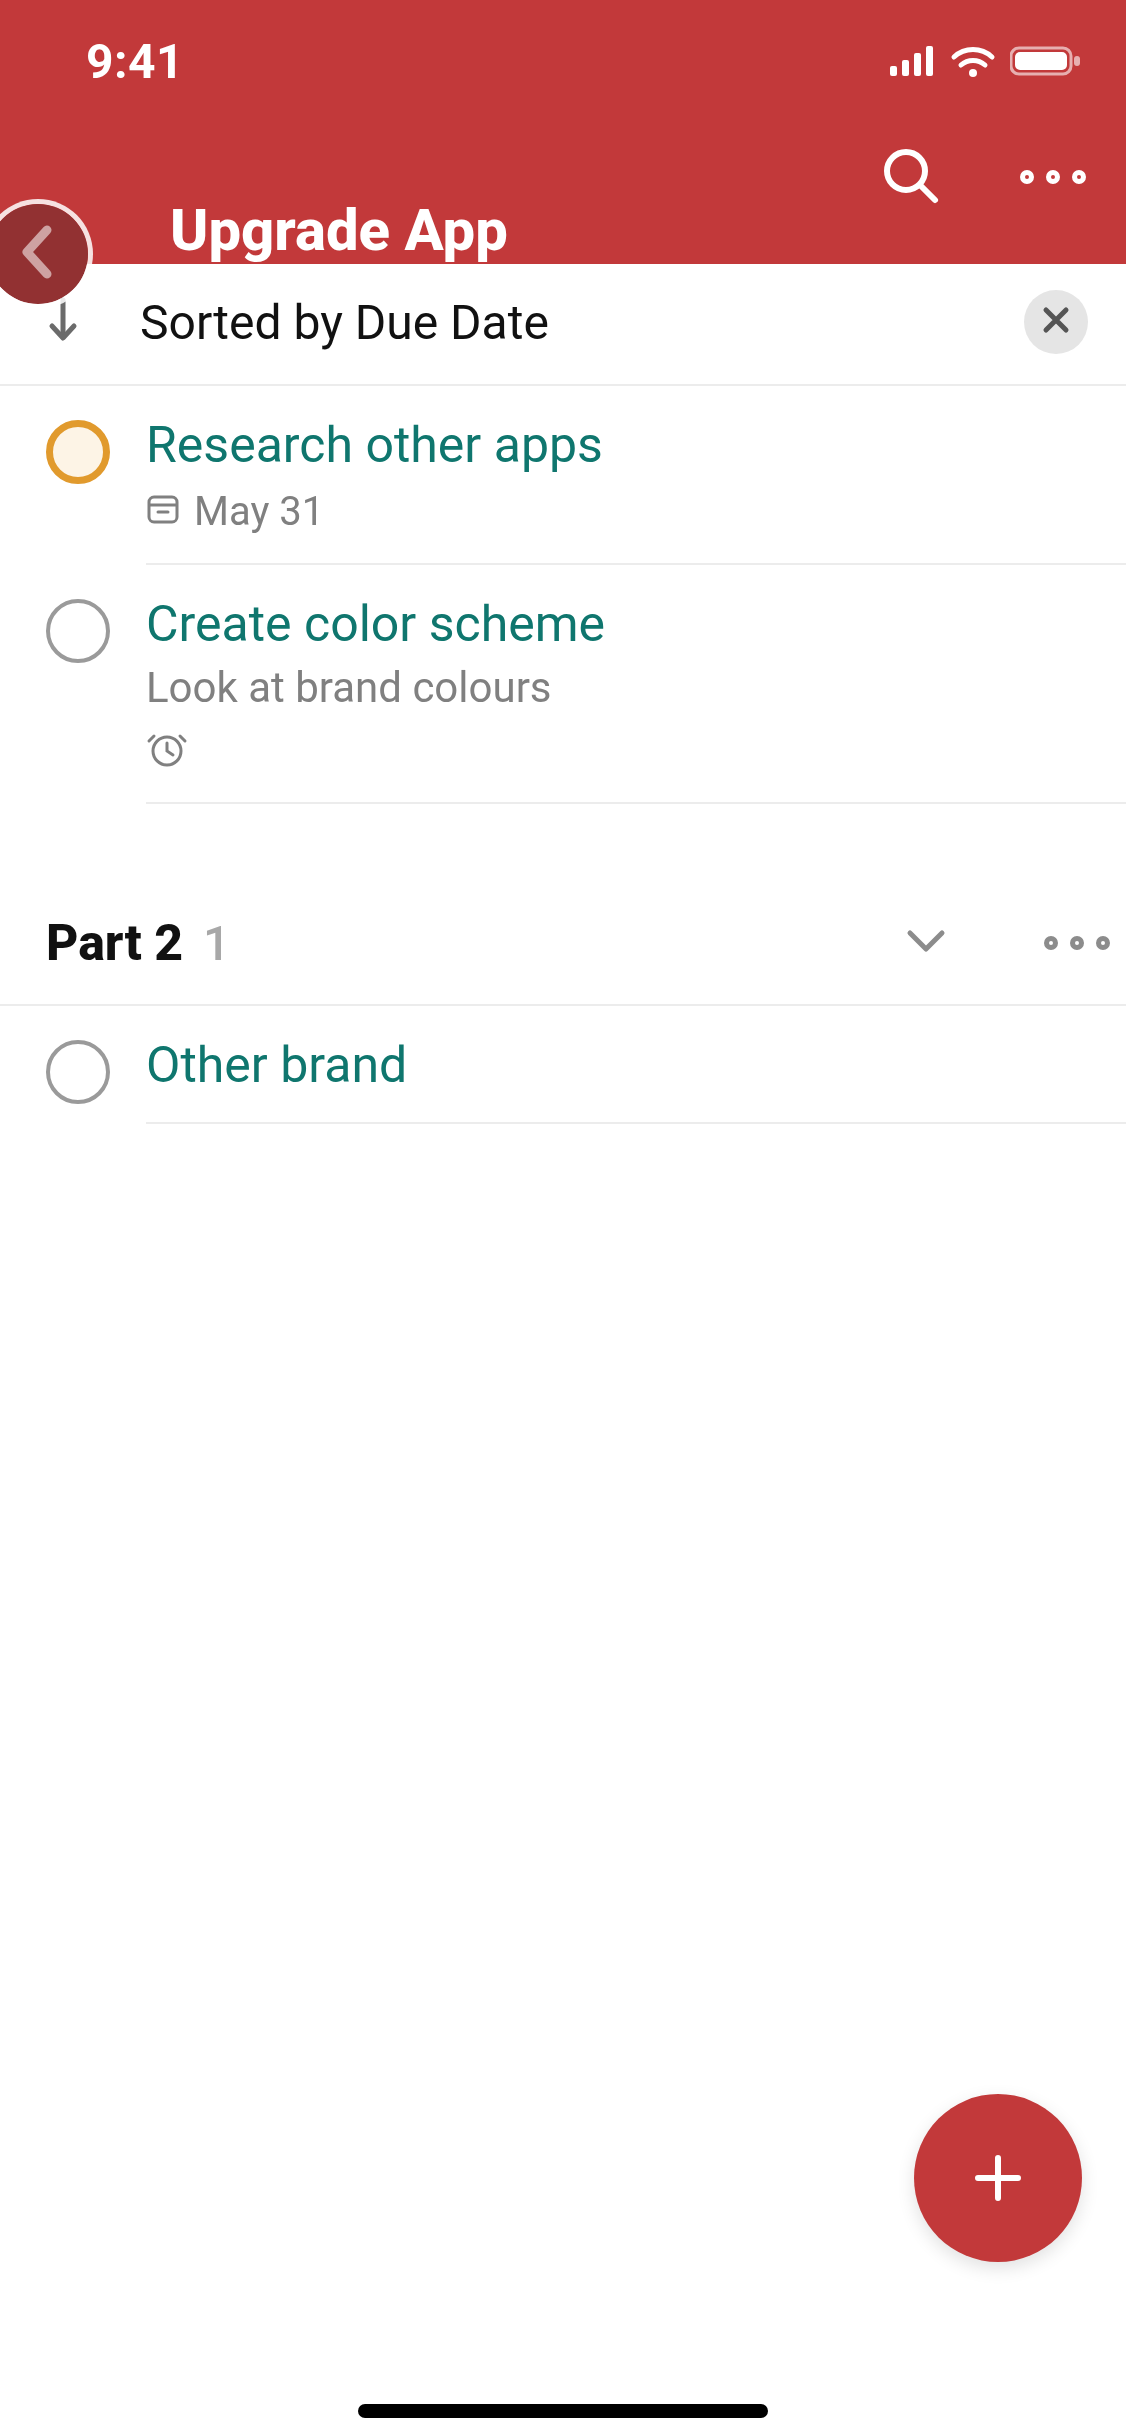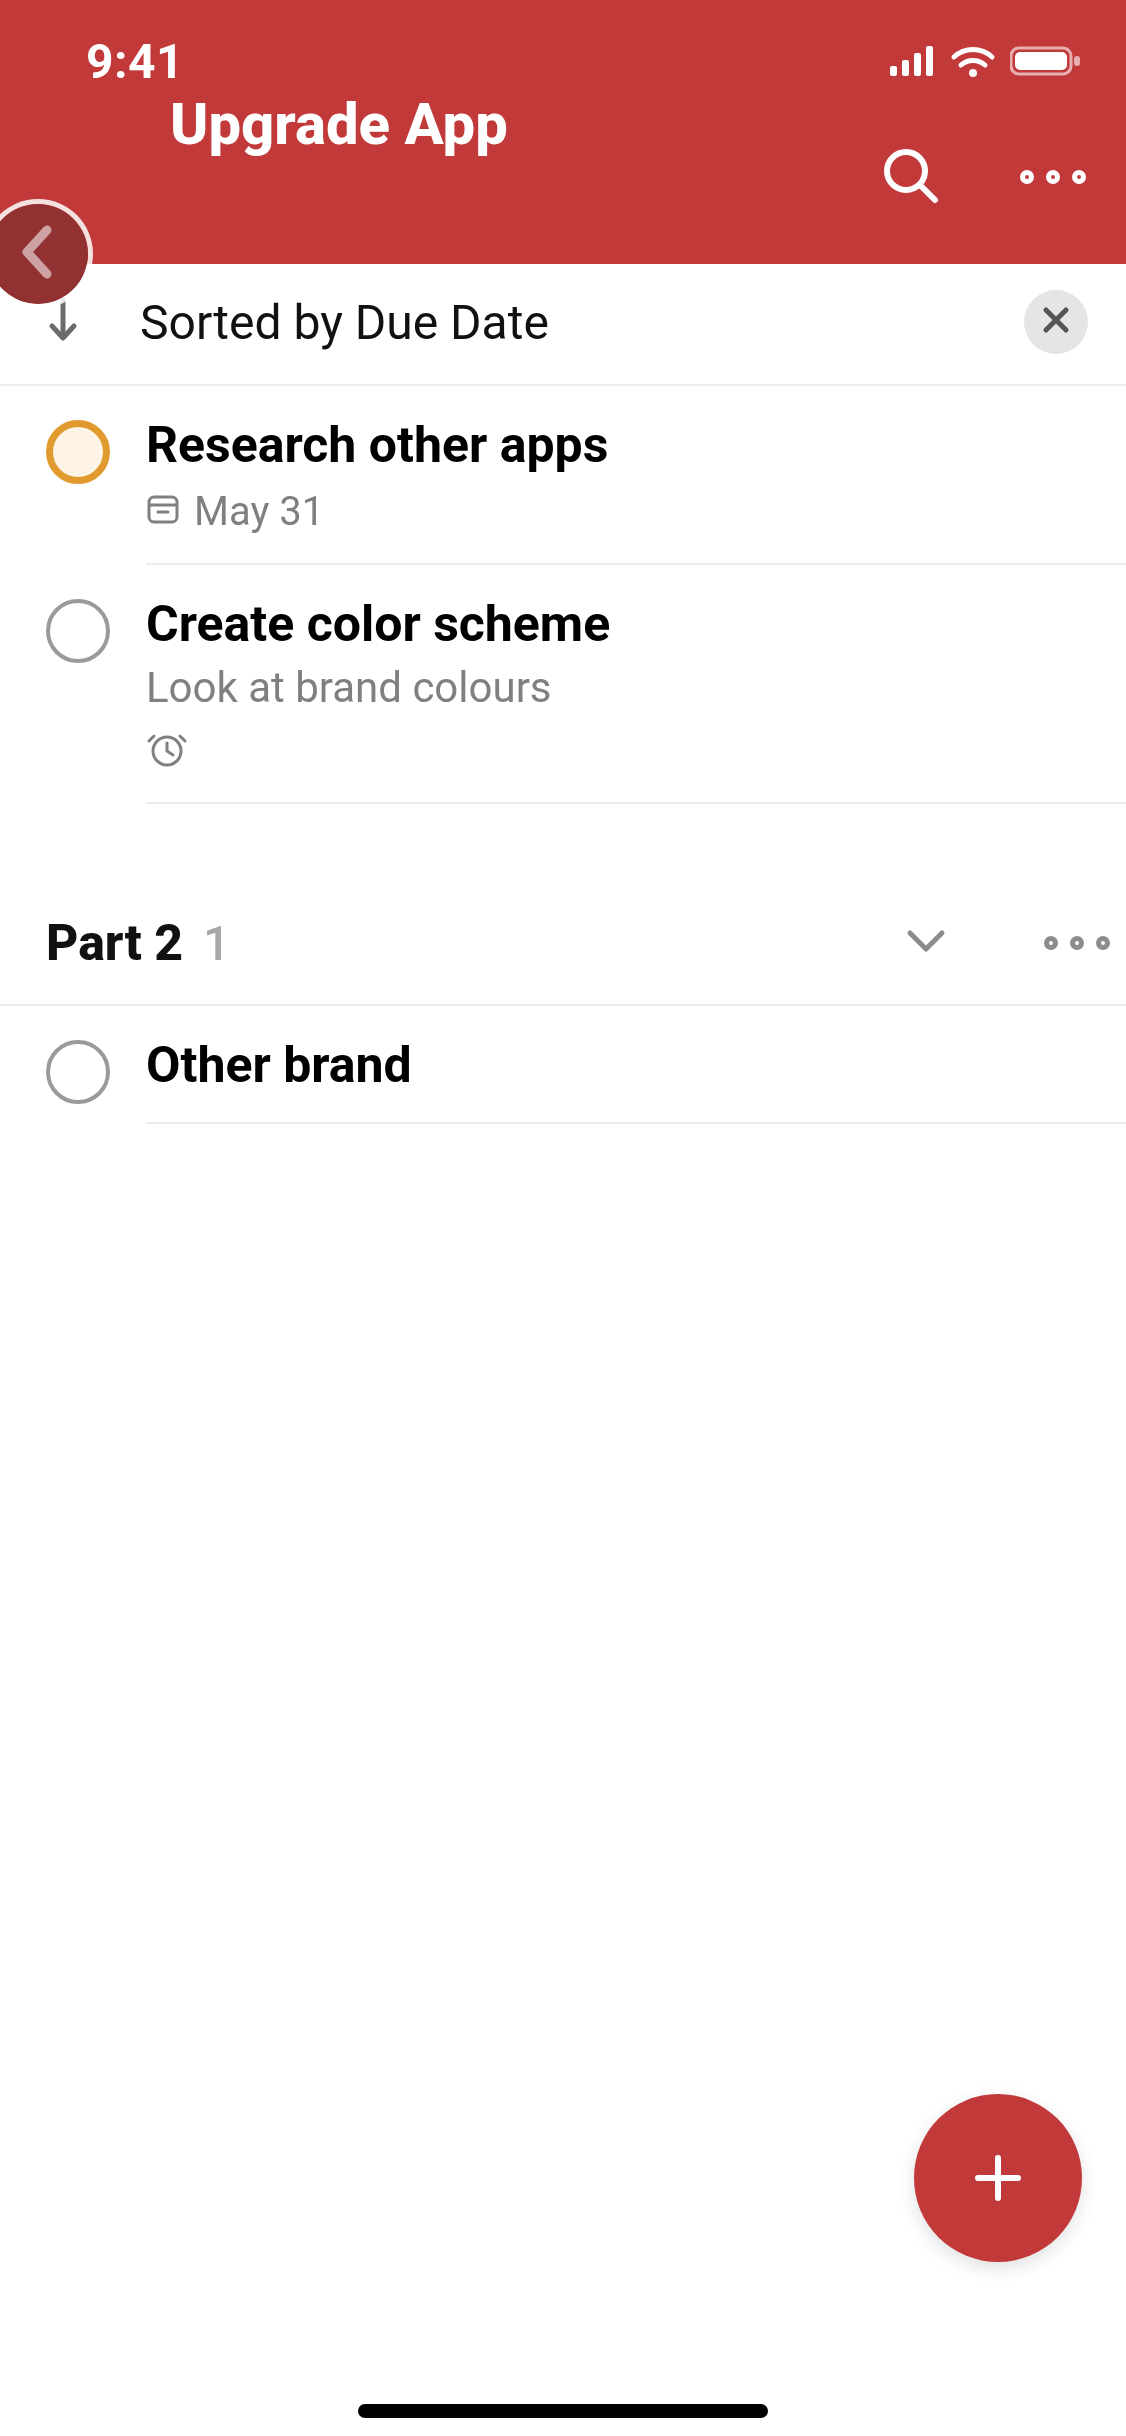--- a/index.html
+++ b/index.html
@@ -14,21 +14,21 @@
     --orange: #e19a2d;
     --fab: #c2393a;
   }
   
   .header-block { background: var(--brand); height: 264px; position: relative; }
   .status-bar { display: flex; align-items: center; justify-content: space-between; padding: 32px 44px 0 86px; height: 90px; color: #fff; }
   .status-time { font-size: 48px; font-weight: 700; letter-spacing: .5px; }
   .status-icons { display: flex; align-items: center; gap: 14px; }
   .status-icons svg { display: block; }
 
-  .nav-bar { position: relative; height: 174px; display: flex; align-items: flex-start; }
+  .nav-bar { position: relative; height: 174px; display: flex; align-items: flex-end; }
   .back-circle {
     position: absolute; left: -12px; bottom: -40px;
     width: 100px; height: 100px; border-radius: 50%;
     background: radial-gradient(circle at 50% 50%, var(--brand-dark) 0 70%, rgba(0,0,0,0) 72%);
     box-shadow: 0 0 0 5px rgba(255,255,255,.85);
     display: flex; align-items: center; justify-content: center;
   }
   .back-circle svg { margin-left: -4px; }
   .nav-title { color: #fff; font-size: 58px; font-weight: 800; margin-left: 170px; }
   .nav-right { position: absolute; right: 40px; top: 50%; transform: translateY(-50%); display: flex; align-items: center; gap: 80px; }
@@ -38,21 +38,21 @@
   .sort-row { display: flex; align-items: center; padding: 26px 38px 30px 46px; border-bottom: 2px solid var(--light-border); }
   .sort-arrow-box { width: 60px; display: flex; justify-content: flex-start; align-items: center; margin-right: 34px;}
   .sort-label { font-size: 48px; font-weight: 400; }
   .sort-close { margin-left: auto; width: 64px; height: 64px; border-radius: 50%; background: var(--chip-bg); display:flex; align-items:center; justify-content:center; cursor:pointer;}
 
   
   .task { display: flex; padding: 30px 0 0 46px; }
   .task .check { width: 64px; height: 64px; border-radius: 50%; border: 4px solid #9a9a9a; flex: 0 0 64px; margin-top: 4px; cursor: pointer; }
   .task .check.p1 { border-color: var(--orange); border-width: 7px; background: #fdf4e6; }
   .task-body { margin-left: 36px; flex: 1 1 auto; padding-bottom: 28px; border-bottom: 2px solid var(--light-border); padding-right: 36px;}
-  .task-title { font-size: 50px; font-weight: 700; color: #000000;}
+  .task-title { font-size: 50px; font-weight: 400; color: #0f766e;}
   .task-meta-row { display: flex; align-items: flex-start; gap: 14px; margin-top: 14px; color: var(--grey-text); font-size: 40px; }
   .task-note { margin-top: 10px; color: var(--grey-text); font-size: 42px; }
   .task-icons-row { margin-top: 16px; display:flex; gap:16px; color: var(--grey-text);}
 
   
   .section-header { display: flex; align-items: center; padding: 110px 16px 32px 46px; border-bottom: 2px solid var(--light-border);}
   .section-title { font-size: 50px; font-weight: 800; }
   .section-count { font-size: 48px; color: #a8a8a8; margin-left: 20px; font-weight: 500;}
   .section-right { margin-left: auto; display: flex; align-items: center; gap: 96px; }
 

